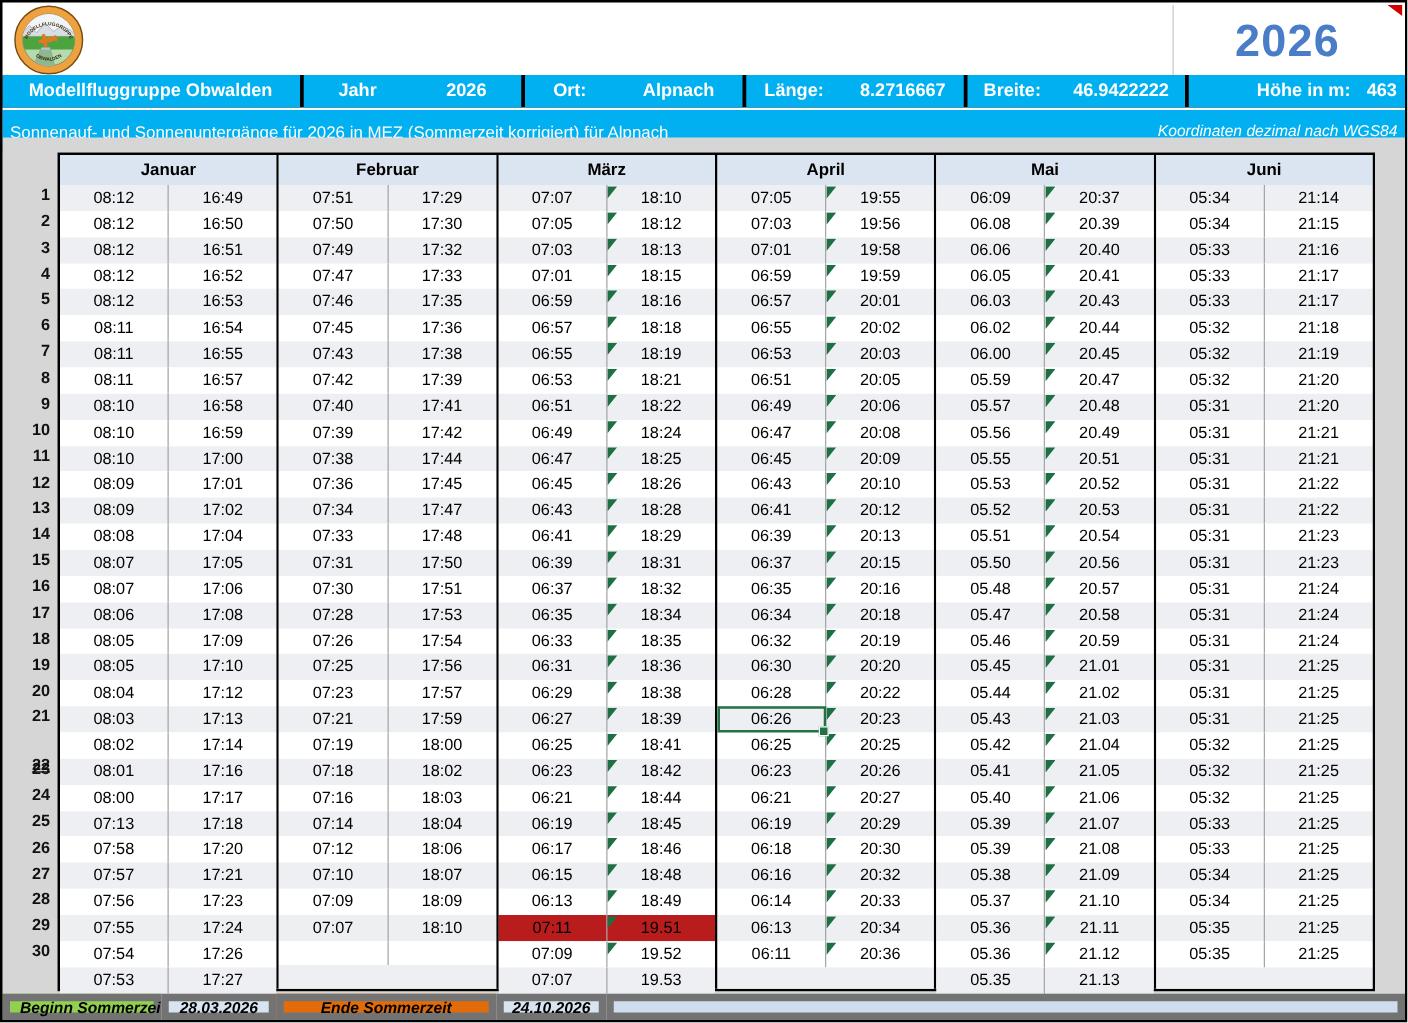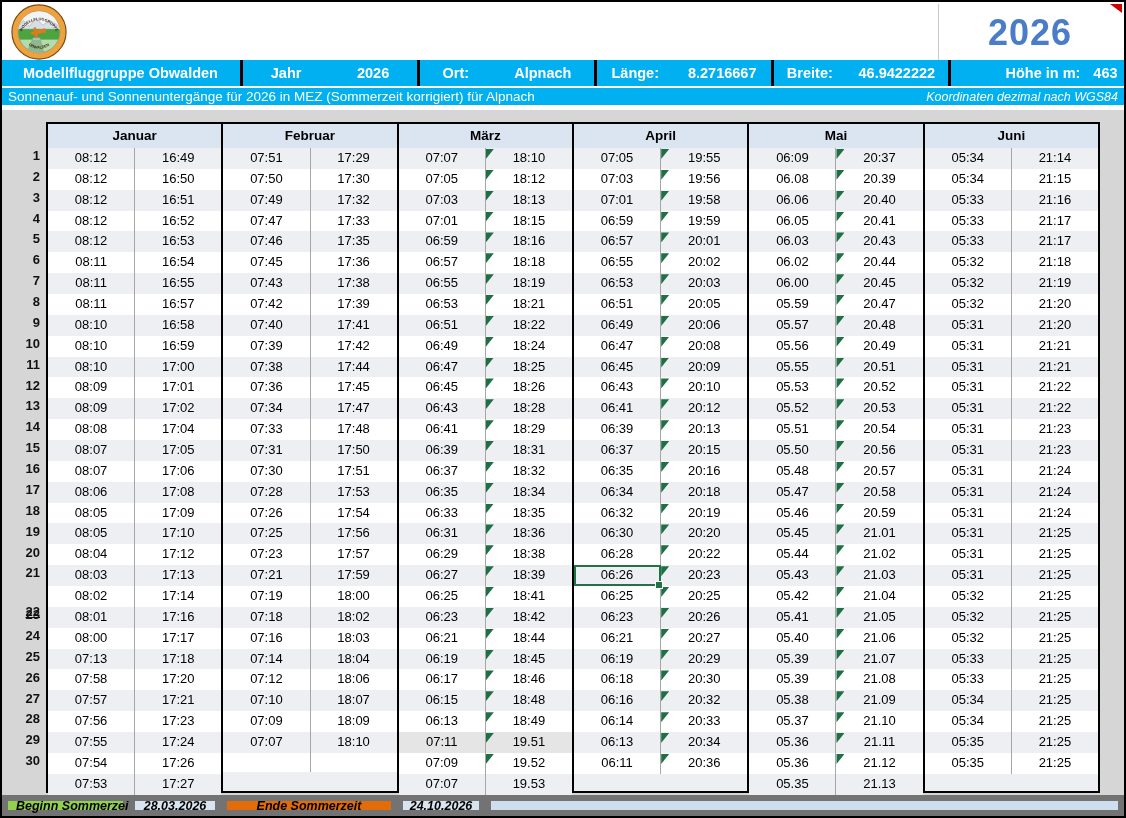--- a/index.html
+++ b/index.html
@@ -16,39 +16,39 @@
   .bigyear{position:absolute;right:52px;top:10px;font-size:36px;font-weight:bold;color:#4a7cc7;letter-spacing:1px;}
   .yearbox{position:absolute;left:936px;top:2px;width:186px;height:58px;border-left:1px solid #c9c9c9;border-bottom:1px solid #c9c9c9;}
   .corner-red{position:absolute;right:2px;top:2px;width:12px;height:9px;background:#d00000;clip-path:polygon(0 0,100% 0,100% 100%);}
 
   
   .titlerow{position:absolute;left:2px;top:60px;width:1122px;height:26px;display:flex;background:#000;gap:3px;}
   .tcellh{background:#00b0f0;color:#fff;font-weight:bold;font-size:14.5px;display:flex;align-items:center;justify-content:space-around;white-space:nowrap;}
   .tc-club{width:217px;justify-content:flex-start;padding-left:21px;}
   .tc-a{width:174px;}.tc-b{width:174px;}.tc-c{width:174px;}.tc-d{width:174px;}.tc-e{flex:1;padding-left:48px;}
 
-  .subtitle{position:absolute;left:2px;top:88px;width:1122px;height:17px;background:#00b0f0;color:#fff;
+  .subtitle{position:absolute;left:2px;top:88px;width:1122px;height:34px;background:#00b0f0;color:#fff;
     display:flex;align-items:center;justify-content:space-between;padding:0 6px;box-sizing:border-box;font-size:13.5px;}
   .subtitle .note{font-style:italic;font-size:12.5px;}
 
   
   .graybg{position:absolute;left:2px;top:110px;width:1122px;height:706px;background:#d6d6d6;}
 
   
   .rownum{position:absolute;left:2px;width:38px;text-align:right;font-weight:bold;font-size:13px;color:#111;}
 
   
   .datatable{position:absolute;left:46px;top:122px;width:1054px;height:671px;border:2px solid #000;box-sizing:border-box;background:#fff;display:flex;}
   .month-group{flex:1;display:flex;flex-direction:column;border-right:2px solid #000;min-width:0;}
   .month-group:last-child{border-right:none;}
   .month-header{height:24px;line-height:24px;background:#dbe5f1;font-weight:bold;font-size:13.5px;text-align:center;color:#000;}
   .trow{height:20.87px;display:flex;position:relative;}
   .trow.odd{background:#edeff2;}
   .trow.even{background:#ffffff;}
-  .trow.hl{background:#e5e5e5;justify-content:space-between;}
+  .trow.hl{background:#b91c1c;justify-content:space-between;}
   .tcell{flex:1;position:relative;text-align:center;font-size:13px;line-height:20.87px;color:#000;white-space:nowrap;}
   .tcell.sep{border-right:1px solid #a6a6a6;}
   .flag{position:absolute;left:0;top:1px;width:8px;height:10px;background:#1e7044;clip-path:polygon(0 0,100% 0,0 100%);}
   .tcell.selected{outline:2px solid #217346;outline-offset:-2px;z-index:4;}
   .handle{position:absolute;right:-3px;bottom:-3px;width:6px;height:6px;background:#217346;border:1px solid #fff;z-index:5;}
 
   
   .footer{position:absolute;left:2px;top:795px;width:1122px;height:21px;display:flex;}
   .fseg{border:6px solid #737373;box-sizing:border-box;height:21px;display:flex;align-items:center;justify-content:center;
     font-size:12.5px;font-weight:bold;font-style:italic;color:#000;white-space:nowrap;}

